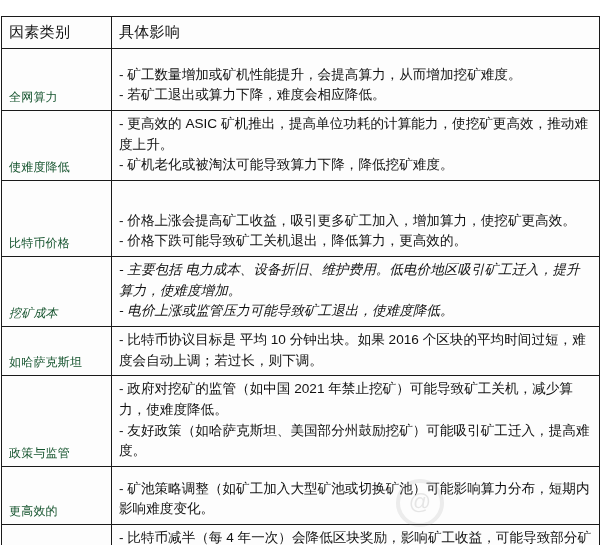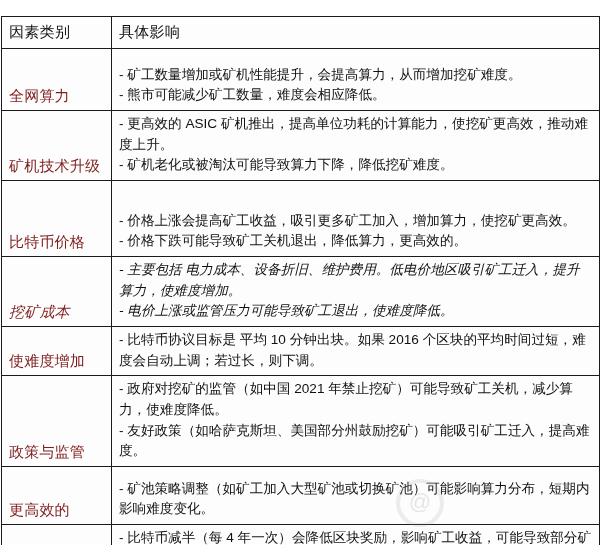--- a/index.html
+++ b/index.html
@@ -49,22 +49,22 @@
   tr.header-row td {
     height: 32px;
     vertical-align: middle;
     font-size: 15px;
     color: #111;
     letter-spacing: 0.3px;
   }
 
   
   td.category {
-    font-size: 15px;
-    color: #7f1d1d;
+    font-size: 12px;
+    color: #14532d;
     vertical-align: bottom;
     letter-spacing: 0.2px;
     padding-bottom: 5px;
     white-space: nowrap;
   }
 
   
   td.impact {
     vertical-align: middle;
     font-size: 13.6px;
@@ -155,26 +155,26 @@
     <tbody>
       <tr class="header-row">
         <td class="category header-cell">因素类别</td>
         <td class="header-cell">具体影响</td>
       </tr>
 
       <tr class="r1">
         <td class="category">全网算力</td>
         <td class="impact">
           <span class="bullet-line">- 矿工数量增加或矿机性能提升，会提高算力，从而增加挖矿难度。</span>
-          <span class="bullet-line">- 熊市可能减少矿工数量，难度会相应降低。</span>
+          <span class="bullet-line">- 若矿工退出或算力下降，难度会相应降低。</span>
         </td>
       </tr>
 
       <tr class="r2">
-        <td class="category">矿机技术升级</td>
+        <td class="category">使难度降低</td>
         <td class="impact">
           <span class="bullet-line">- 更高效的 ASIC 矿机推出，提高单位功耗的计算能力，使挖矿更高效，推动难度上升。</span>
           <span class="bullet-line">- 矿机老化或被淘汰可能导致算力下降，降低挖矿难度。</span>
         </td>
       </tr>
 
       <tr class="r3">
         <td class="category">比特币价格</td>
         <td class="impact">
           <span class="bullet-line">- 价格上涨会提高矿工收益，吸引更多矿工加入，增加算力，使挖矿更高效。</span>
@@ -184,21 +184,21 @@
 
       <tr class="r4">
         <td class="category">挖矿成本</td>
         <td class="impact">
           <span class="bullet-line">- 主要包括 电力成本、设备折旧、维护费用。低电价地区吸引矿工迁入，提升算力，使难度增加。</span>
           <span class="bullet-line">- 电价上涨或监管压力可能导致矿工退出，使难度降低。</span>
         </td>
       </tr>
 
       <tr class="r5">
-        <td class="category">使难度增加</td>
+        <td class="category">如哈萨克斯坦</td>
         <td class="impact">
           <span class="bullet-line">- 比特币协议目标是 平均 10 分钟出块。如果 2016 个区块的平均时间过短，难度会自动上调；若过长，则下调。</span>
         </td>
       </tr>
 
       <tr class="r6">
         <td class="category">政策与监管</td>
         <td class="impact">
           <span class="bullet-line">- 政府对挖矿的监管（如中国 2021 年禁止挖矿）可能导致矿工关机，减少算力，使难度降低。</span>
           <span class="bullet-line">- 友好政策（如哈萨克斯坦、美国部分州鼓励挖矿）可能吸引矿工迁入，提高难度。</span>

